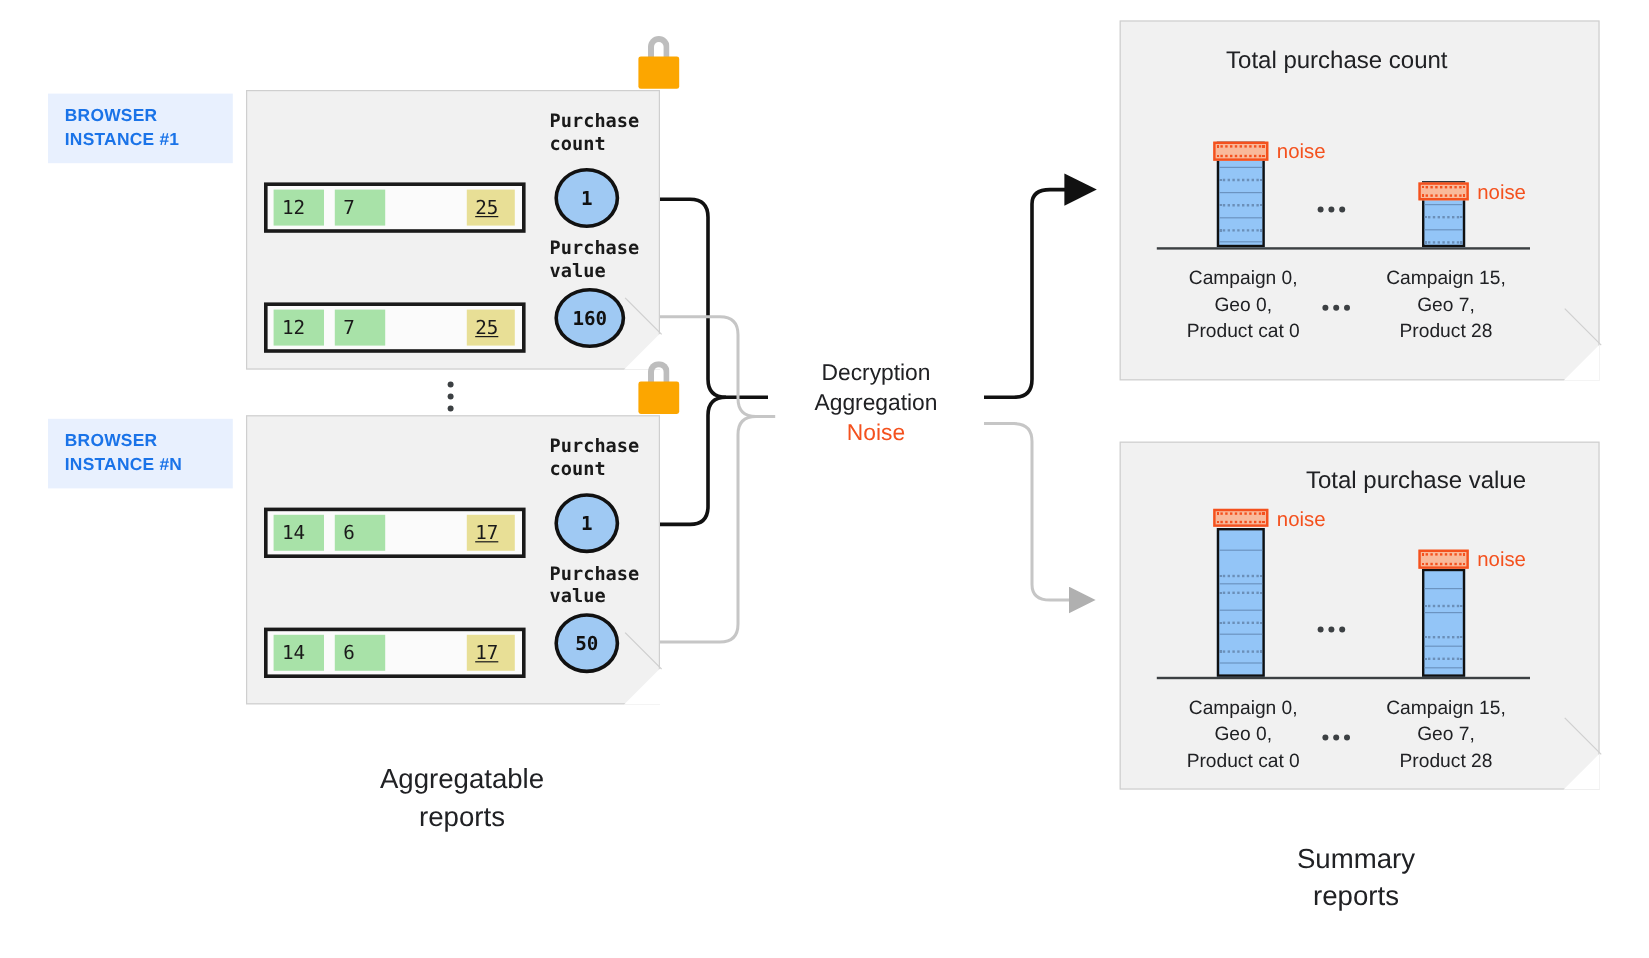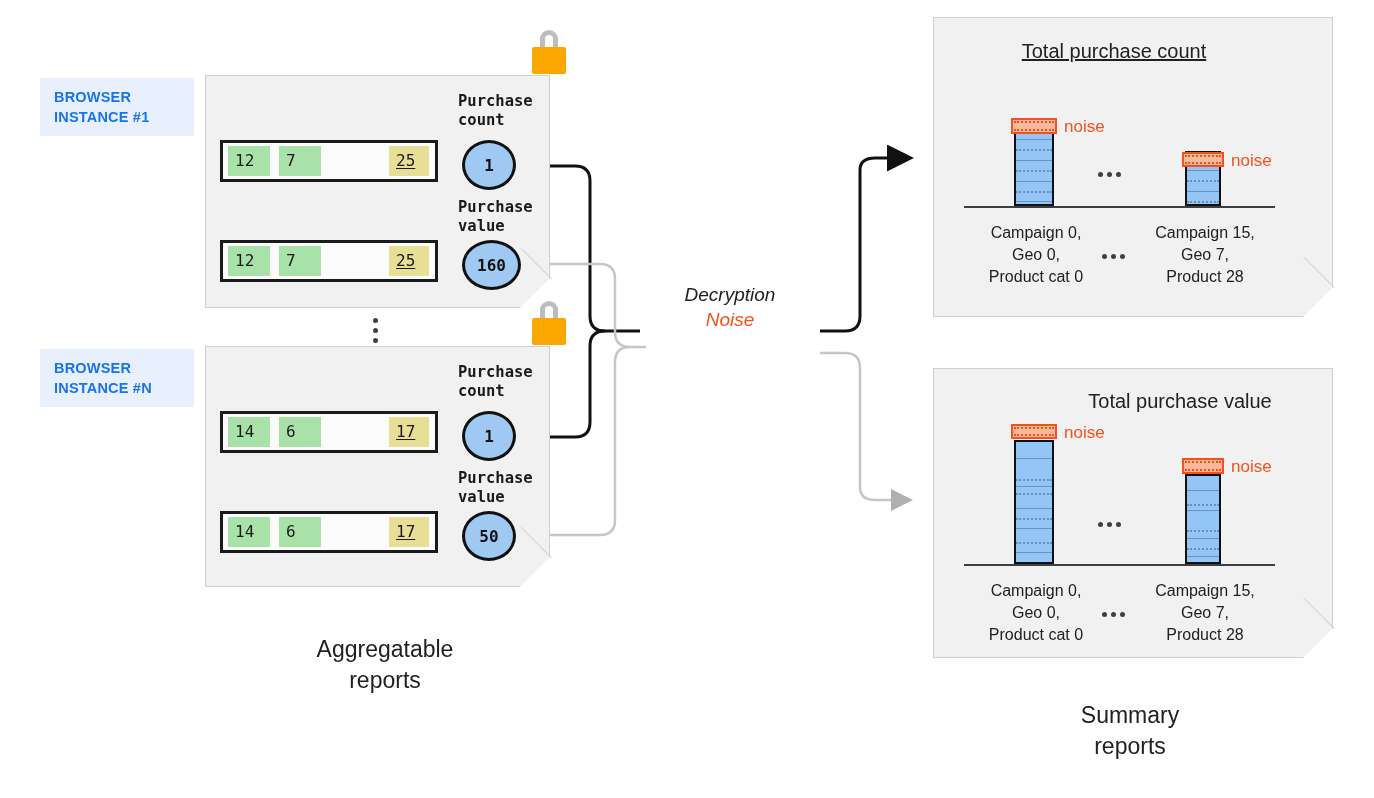--- a/index.html
+++ b/index.html
@@ -60,20 +60,21 @@
   }
 
   
   .report-row {
     position: absolute;
     background: #fbfbfb;
     border: 3px solid #1a1a1a;
     box-sizing: border-box;
     display: flex;
     align-items: center;
+    margin-top: 12px;
   }
   .cell {
     font-family: "DejaVu Sans Mono", "Liberation Mono", monospace;
     font-size: 16px;
     color: #1a1a1a;
     box-sizing: border-box;
     height: 30px;
     line-height: 30px;
     padding-left: 7px;
   }
@@ -318,31 +319,32 @@
     <div class="cell cell-green" style="width:42px; margin-left:9px;">6</div>
     <div class="cell cell-yellow" style="width:40px; margin-left:auto; margin-right:6px;">17</div>
   </div>
   <div class="metric-label abs" style="left:458px; top:469px;">Purchase
 value</div>
   <div class="bubble abs" style="left:462px; top:511px; width:54px; height:50px;">50</div>
 
   <div class="caption" style="left:240px; top:634px; width:290px;">Aggregatable
 reports</div>
 
-  <div class="process-label" style="left:640px; top:282px; width:180px;font-style:italic;">
+  <div class="process-label" style="left:640px; top:299px; width:180px;">
     <div>Decryption</div>
+    <div>Aggregation</div>
     <div class="noise-word">Noise</div>
   </div>
 
   <div class="card abs" style="left:933px; top:17px; width:400px; height:300px;">
     <div class="fold"></div>
     <div class="fold-edge"></div>
   </div>
 
-  <div class="chart-title" style="left:933px; top:40px; width:362px;text-decoration:underline;">Total purchase count</div>
+  <div class="chart-title" style="left:933px; top:40px; width:362px;">Total purchase count</div>
 
   <div class="axis" style="left:964px; top:206px; width:311px;"></div>
 
   <div class="bar-wrap" style="left:1014px; top:106px; width:40px; height:100px;">
     <div class="bar" style="left:0; width:40px; height:88px;">
       <div class="seg-line dotted" style="top:8px;"></div>
       <div class="seg-line" style="top:19px;"></div>
       <div class="seg-line dotted" style="top:29px;"></div>
       <div class="seg-line" style="top:40px;"></div>
       <div class="seg-line dotted" style="top:50px;"></div>

